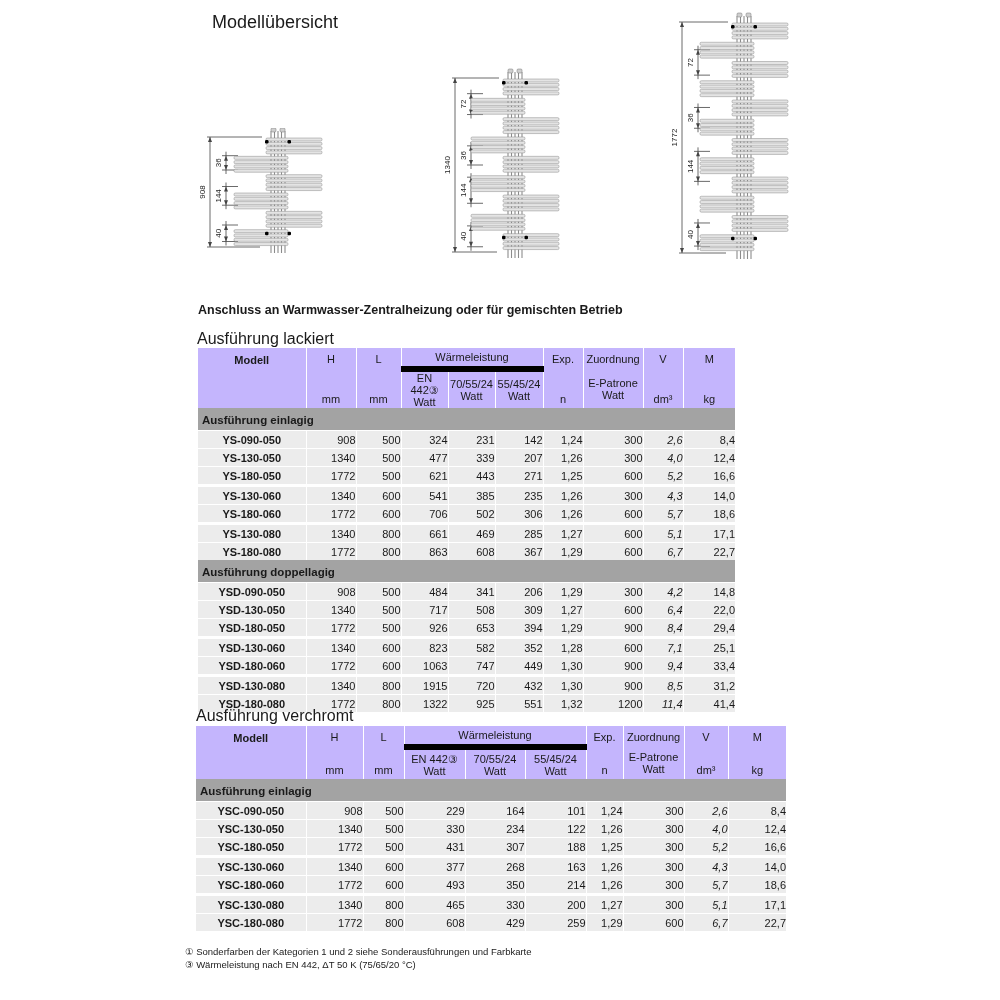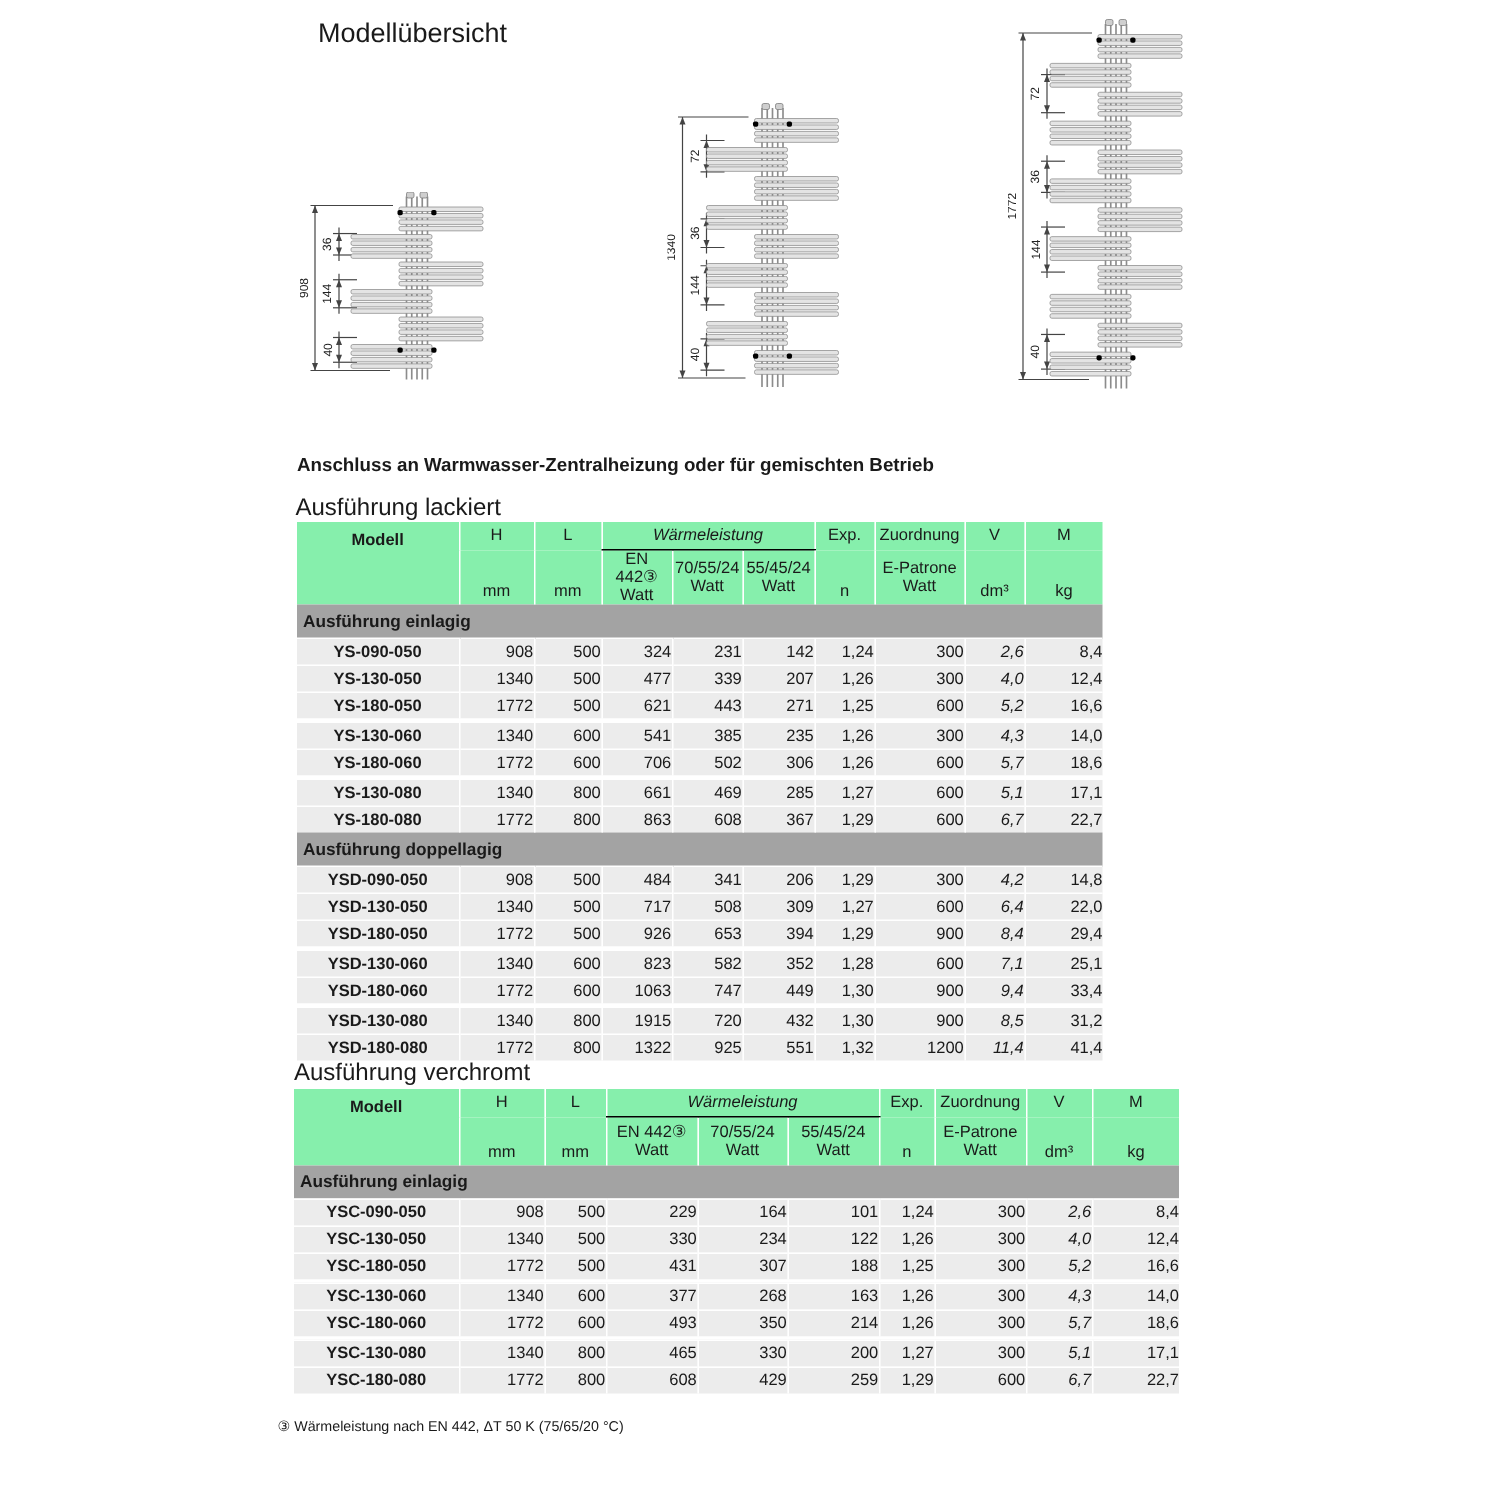--- a/index.html
+++ b/index.html
@@ -3,25 +3,25 @@
 <meta charset="utf-8">
 <style>
   html,body{margin:0;padding:0;background:#fff;}
   #canvas{position:relative;width:1000px;height:1000px;background:#ffffff;overflow:hidden;
           font-family:"Liberation Sans",sans-serif;color:#1a1a1a;}
   .abs{position:absolute;}
   .h1{font-size:18px;font-weight:normal;padding-left:12px;}
   .h2{font-size:12.5px;font-weight:bold;}
   .sublabel{font-size:16px;font-weight:normal;}
   table{border-collapse:collapse;table-layout:fixed;font-size:11px;}
-  thead th{background:#86efac;font-weight:normal;text-align:center;padding:0;line-height:12px;}
+  thead th{background:#c4b5fd;font-weight:normal;text-align:center;padding:0;line-height:12px;}
   thead th.bL{border-left:1px solid #fff;}
   th.rowA{height:18px;vertical-align:middle;}
   th.modell{font-weight:bold;vertical-align:top;padding-top:6px;}
-  th.waerme{border-bottom:1px solid #000000;font-style:italic;}
+  th.waerme{border-bottom:6px solid #000000;}
   th.rowB{height:29px;vertical-align:bottom;padding-bottom:3px;}
   th.rowB.twoline{vertical-align:middle;padding-bottom:0;}
   tr.grouplabel td{background:#a3a3a3;font-weight:bold;text-align:left;font-size:11.5px;
                    height:19px;padding:2px 0 1px 4px;}
   tr.blockgap td{height:2px;background:#fff;padding:0;}
   tr.datarow td{background:#ececec;border-top:1px solid #fff;border-left:1px solid #fff;
                 height:17px;padding:0;white-space:nowrap;}
   tr.datarow td.c0{border-left:none;font-weight:bold;text-align:center;}
   td.c1{text-align:right;padding-right:7px;}
   td.c2{text-align:right;padding-right:9px;}
@@ -667,16 +667,17 @@
             <td class="c6">1,29</td>
             <td class="c7">600</td>
             <td class="c8">6,7</td>
             <td class="c9">22,7</td>
           </tr>
         </tbody>
     </table>
   </div>
 
   <div class="abs footnotes" style="left:185px;top:945px;">
+    <div>① Sonderfarben der Kategorien 1 und 2 siehe Sonderausführungen und Farbkarte</div>
     <div>③ Wärmeleistung nach EN 442, ΔT 50 K (75/65/20 °C)</div>
   </div>
 
 </div>
 
 </body></html>

